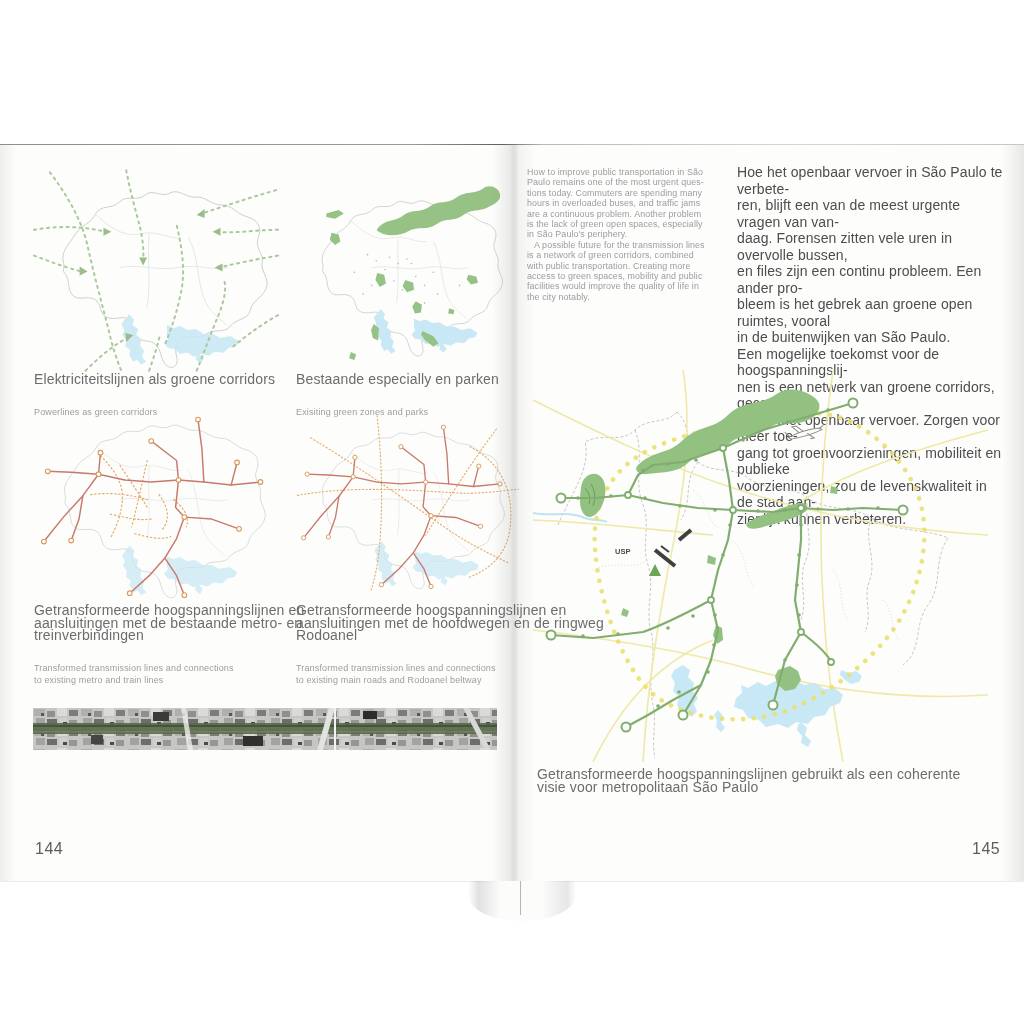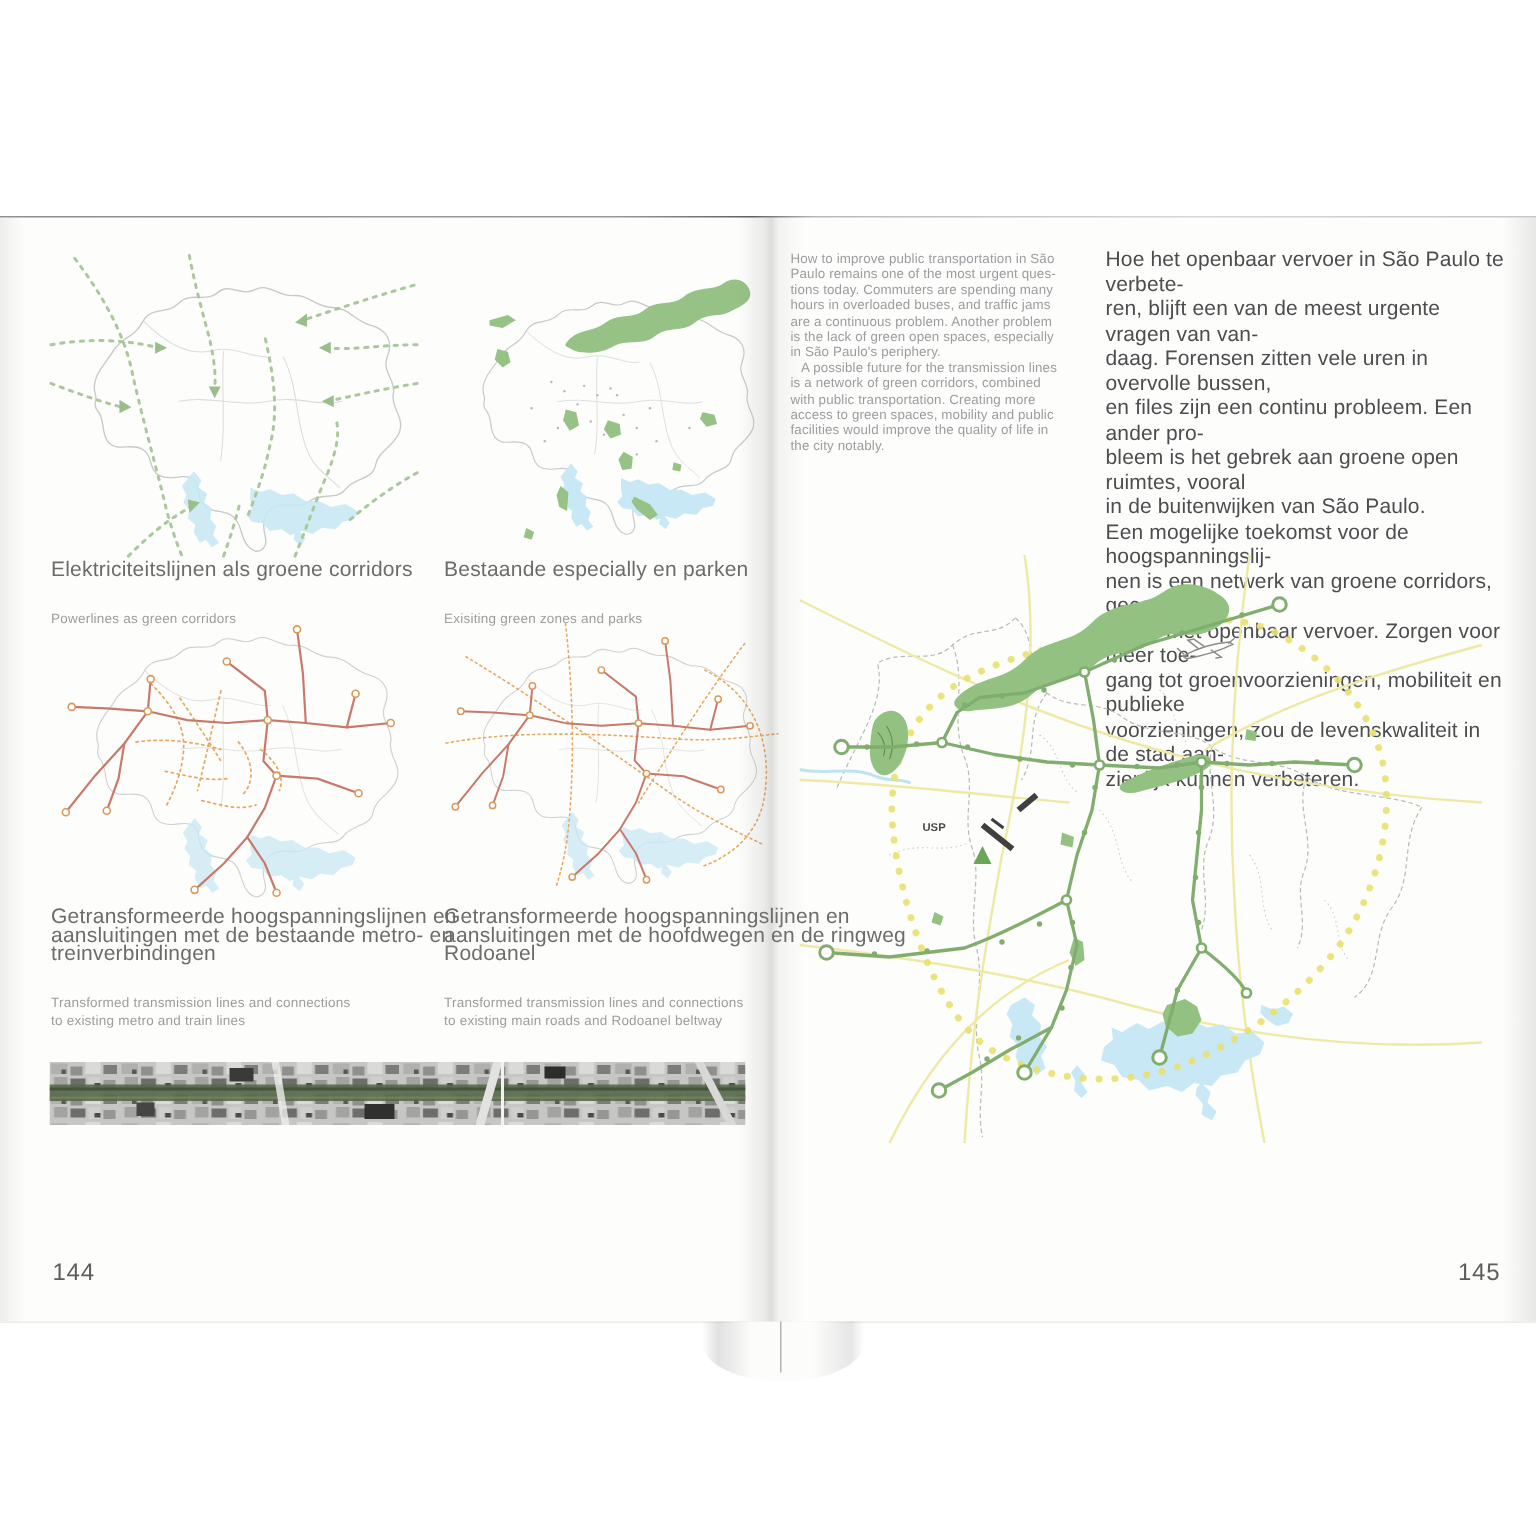--- a/index.html
+++ b/index.html
@@ -412,19 +412,20 @@
       <path d="M2,10 C10,7 22,5 34,6 L36,8 C26,11 12,12 4,12 Z"></path>
       <path d="M13,7 L7,0 L11,0 L17,6"></path>
       <path d="M21,9 L27,15 L23,15"></path>
       <path d="M3,9 L-1,4"></path>
       <path d="M33,7 L38,4"></path>
     </g>
     <text x="82" y="184" font-size="7.5" font-weight="bold" fill="#4a4a4a">USP</text>
   </svg>
 
   <div class="abs" style="left:537px;top:768px;width:452px">
+    <div class="cap-nl">Getransformeerde hoogspanningslijnen gebruikt als een coherente visie voor metropolitaan São Paulo</div>
   </div>
 
   <div class="abs pagenum" style="left:972px;top:840px">145</div>
 
   <div class="fold"></div>
   <div class="fold-tail"></div>
 </div>
 
 </body></html>

